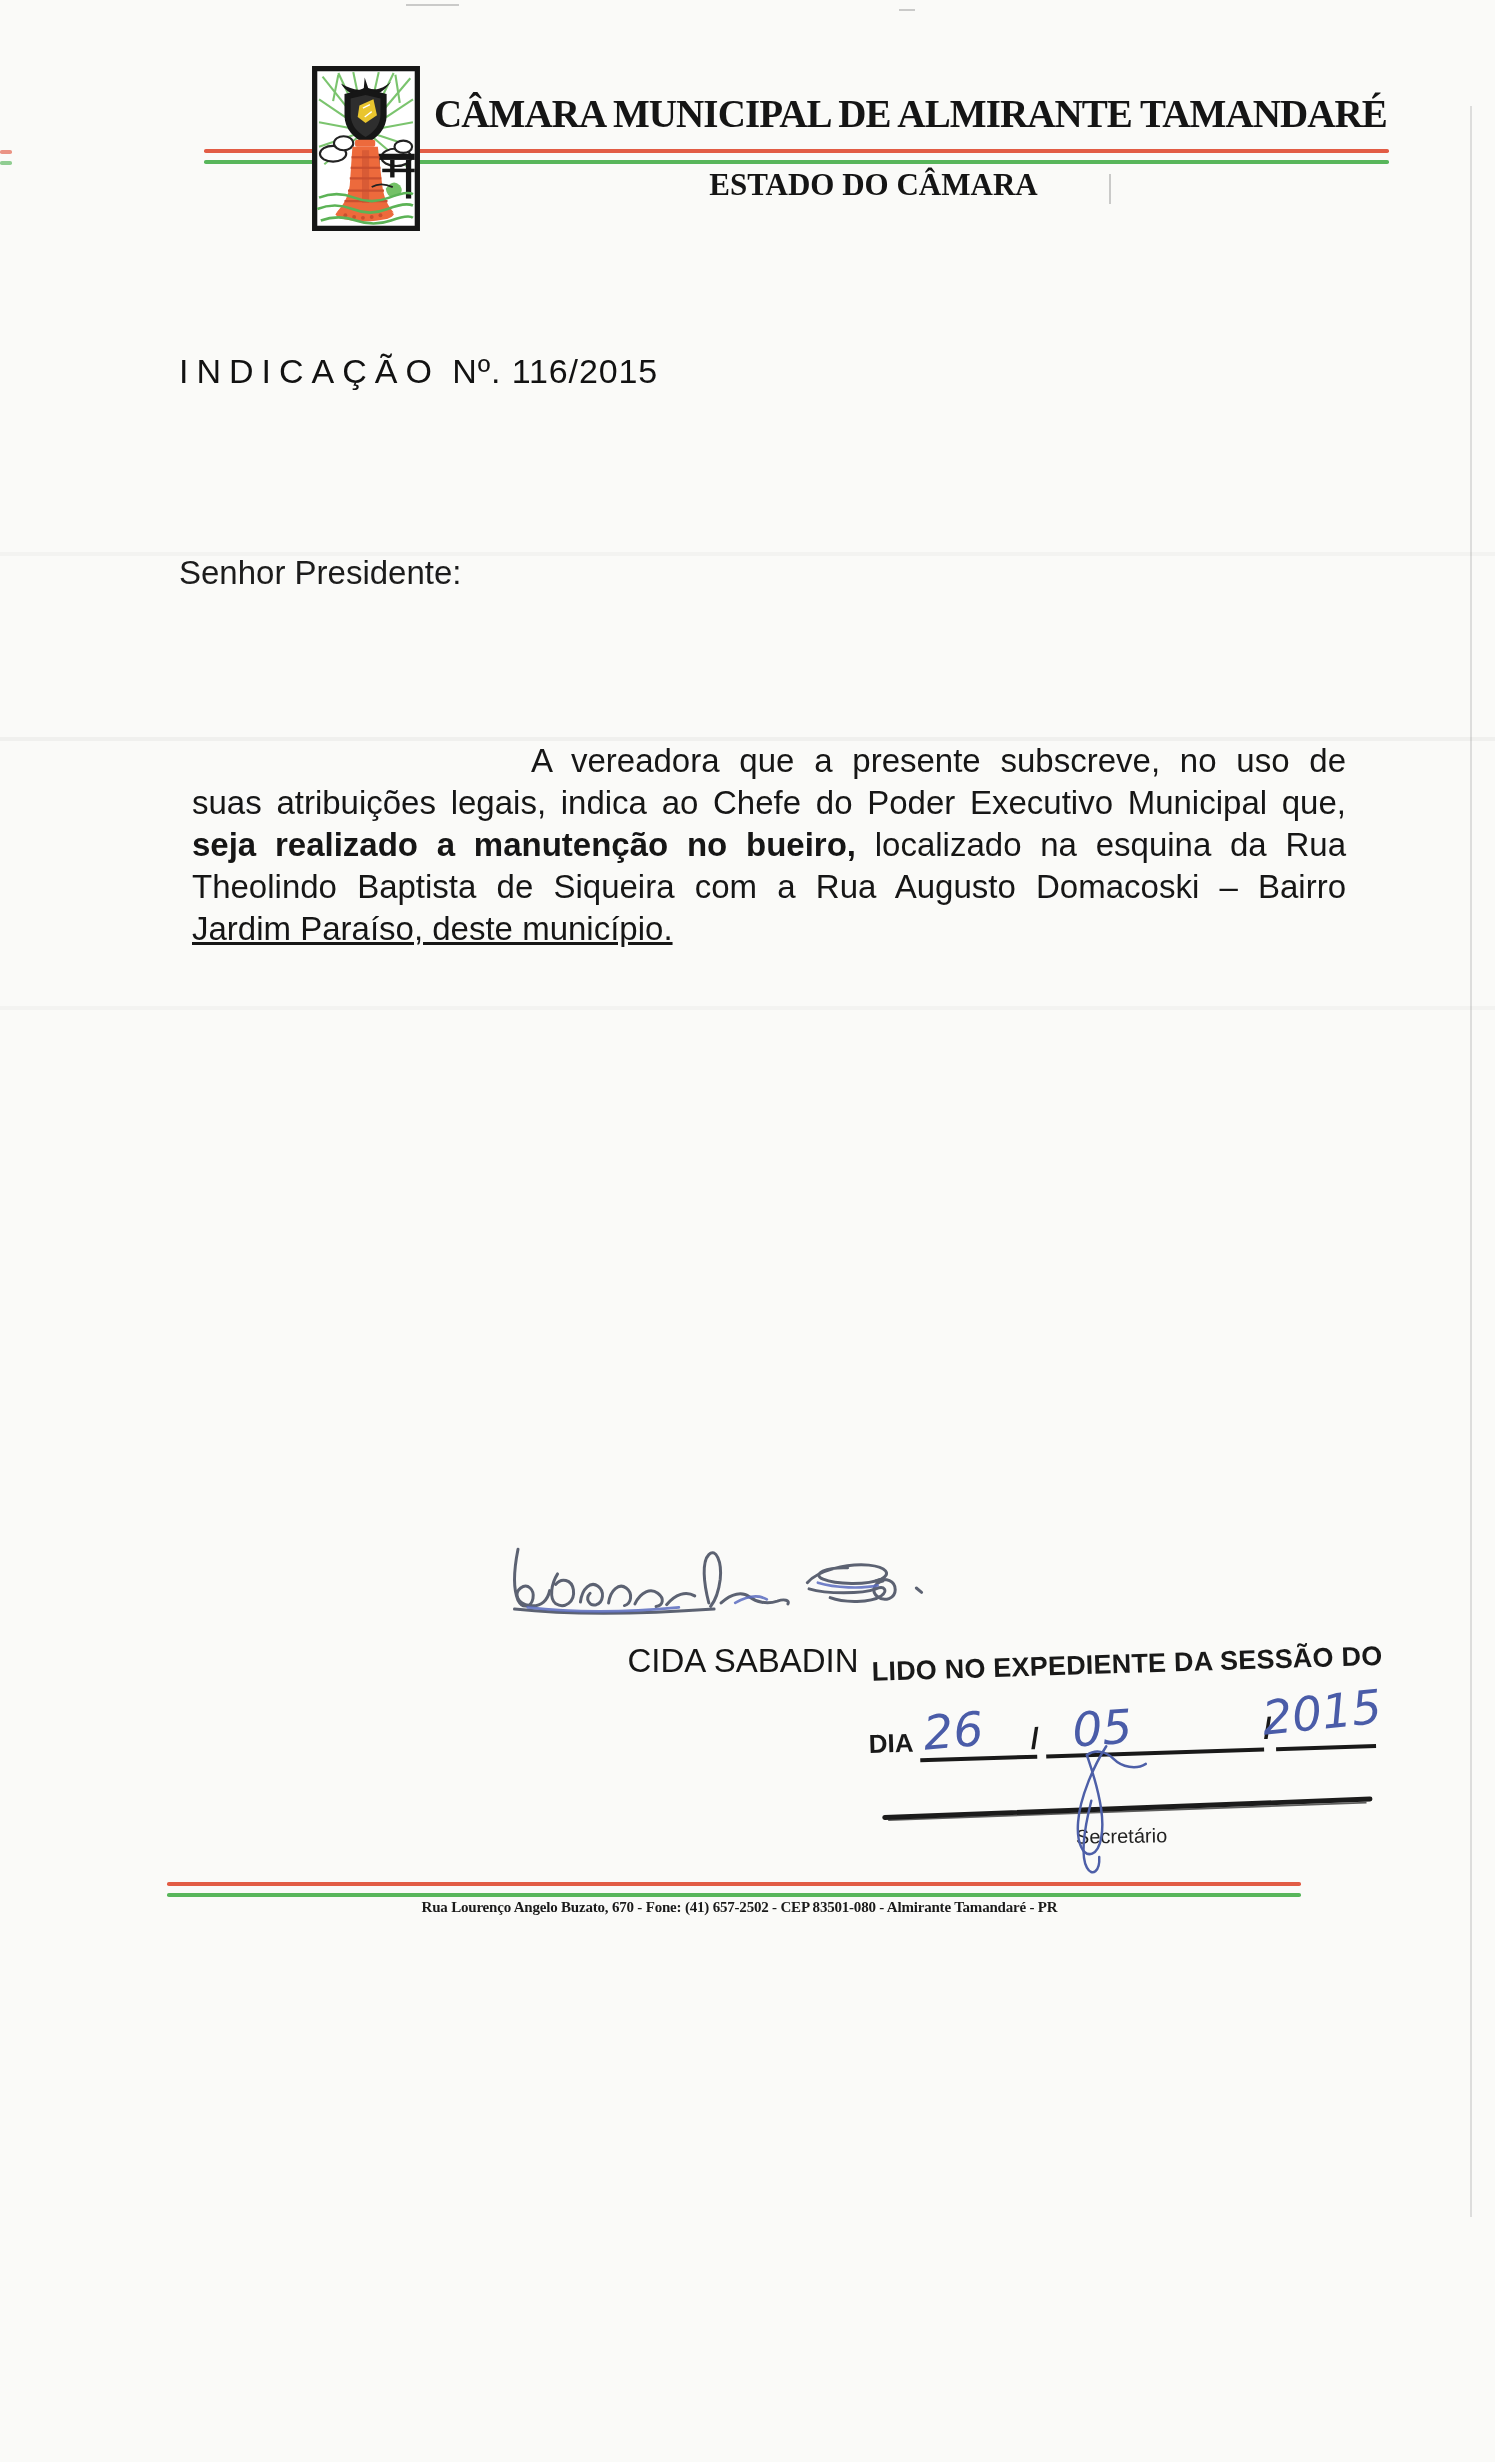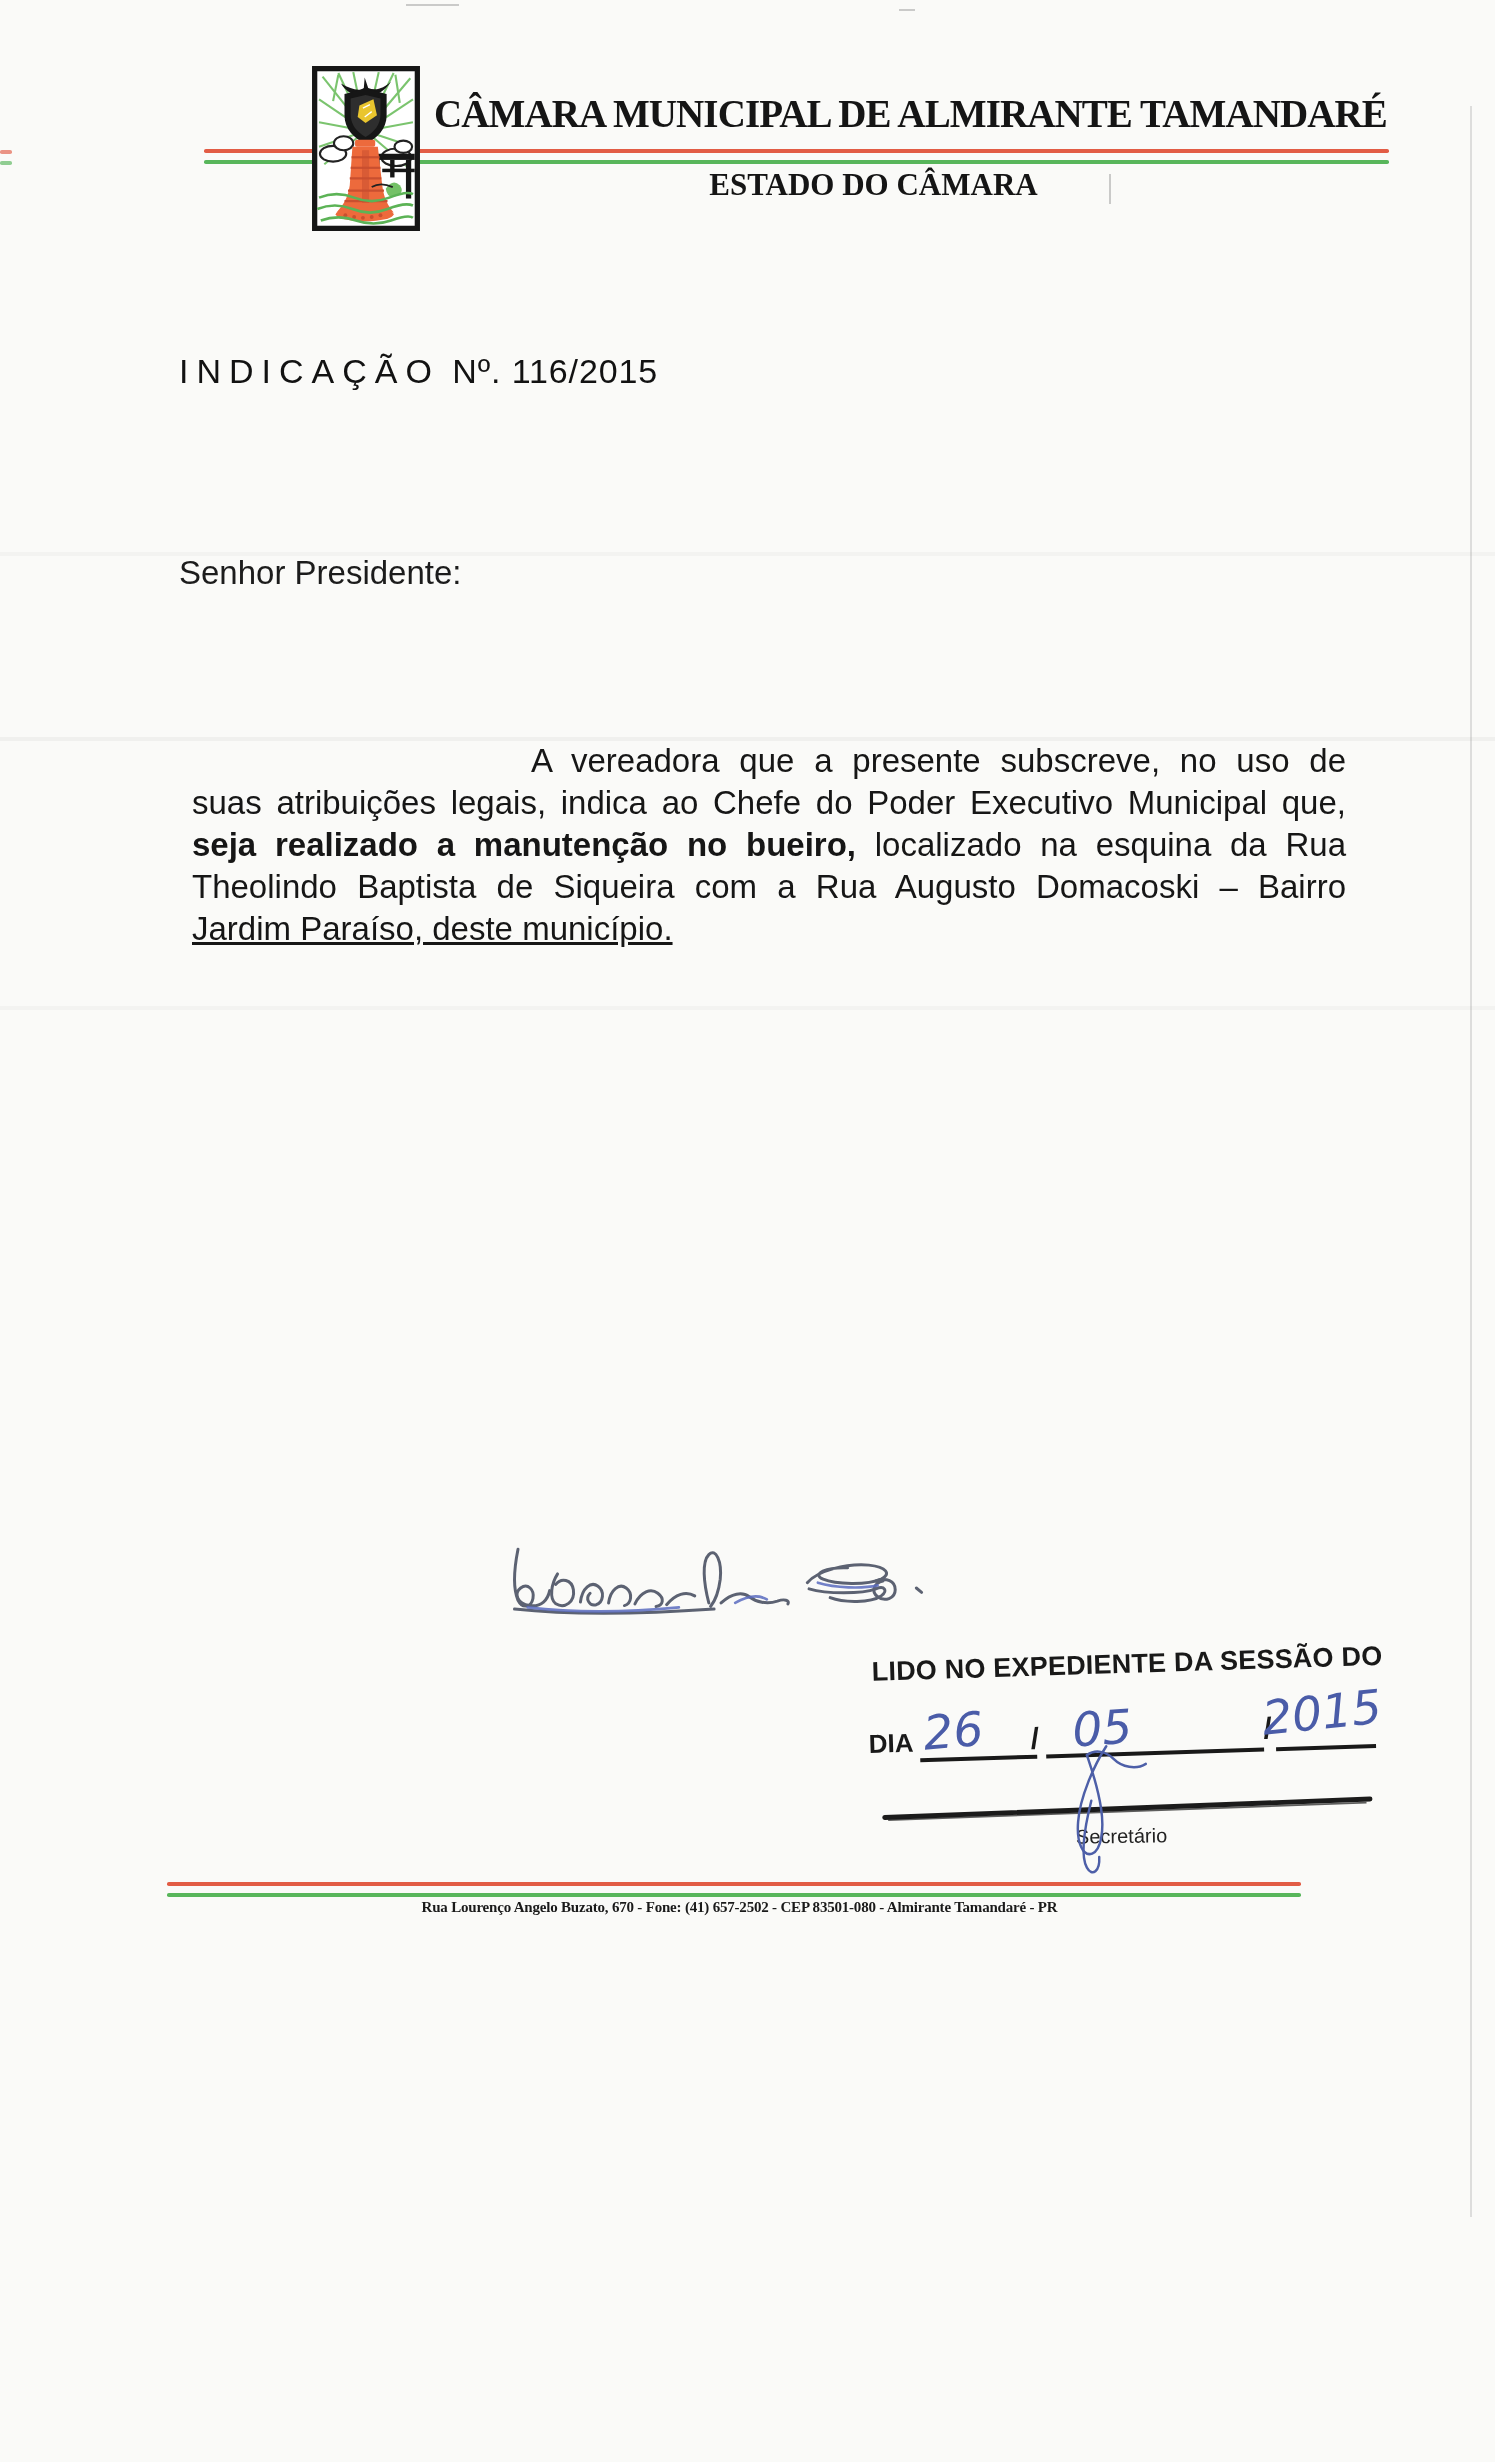--- a/index.html
+++ b/index.html
@@ -163,20 +163,21 @@
     <div class="ln first">A vereadora que a presente subscreve, no uso de</div>
     <div class="ln">suas atribuições legais, indica ao Chefe do Poder Executivo Municipal que,</div>
     <div class="ln"><span class="bold">seja realizado a manutenção no bueiro,</span><span> localizado na esquina da Rua</span></div>
     <div class="ln">Theolindo Baptista de Siqueira com  a Rua Augusto Domacoski – Bairro</div>
     <div class="ln last">Jardim Paraíso, deste município.</div>
   </div>
 
 
 
   <div class="signer">
+    <div>CIDA SABADIN</div>
   </div>
 
   <div id="stamp">
     <div class="stamp-line1">LIDO NO EXPEDIENTE DA SESSÃO DO</div>
     <div class="dia">DIA</div>
     <div class="useg" style="left:51px;width:117px;"></div>
     <div class="slash" style="left:162px;top:70px;">/</div>
     <div class="useg" style="left:177px;width:218px;"></div>
     <div class="slash" style="left:395px;top:67px;">/</div>
     <div class="useg" style="left:407px;width:100px;"></div>

